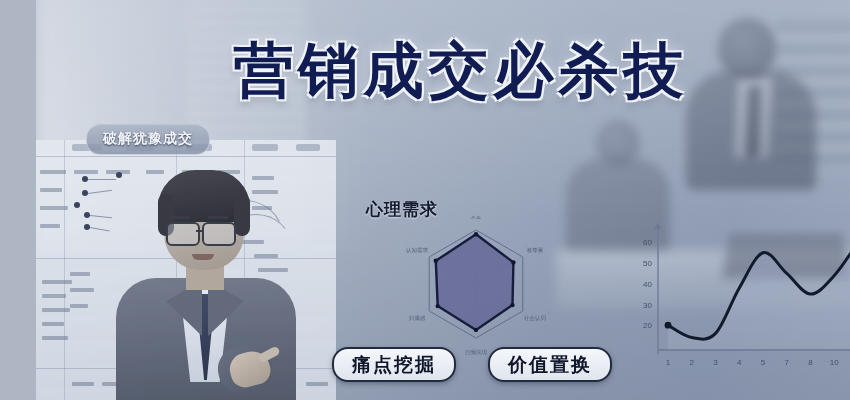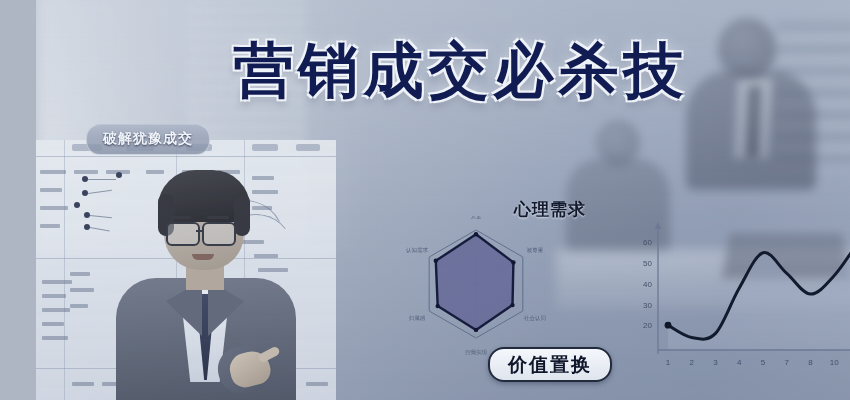--- a/index.html
+++ b/index.html
@@ -184,21 +184,21 @@
     background:linear-gradient(180deg,rgba(168,178,196,.82),rgba(132,144,166,.82));
     border:1px solid rgba(226,232,241,.55);
     font-family:"DejaVu Sans","Liberation Sans",sans-serif;
     font-size:14px;font-weight:bold;color:#f0f4fa;letter-spacing:1px;
     text-shadow:0 1px 2px rgba(20,26,48,.75);
   }
 
   
   #radar-card{position:absolute;left:330px;top:198px;width:220px;height:165px;}
   #radar-title{
-    position:absolute;left:0;top:0;width:220px;text-align:right;
+    position:absolute;left:0;top:0;width:220px;text-align:left;
     font-family:"DejaVu Sans","Liberation Sans",sans-serif;
     font-size:17px;font-weight:bold;color:#131a2e;letter-spacing:1px;
     text-shadow:0 1px 2px rgba(235,240,248,.8);
   }
   #radar-svg{position:absolute;left:0;top:18px;}
 
   
   #line-card{position:absolute;left:580px;top:198px;width:262px;height:190px;}
   #line-title{
     position:absolute;left:40px;top:0;width:220px;text-align:center;
@@ -412,15 +412,16 @@
           <text x="123.3" y="147" class="tick" text-anchor="middle">4</text>
           <text x="147.0" y="147" class="tick" text-anchor="middle">5</text>
           <text x="170.8" y="147" class="tick" text-anchor="middle">7</text>
           <text x="194.5" y="147" class="tick" text-anchor="middle">8</text>
           <text x="218.3" y="147" class="tick" text-anchor="middle">10</text>
           <text x="242.0" y="147" class="tick" text-anchor="middle">16</text>
         </g>
     </svg>
   </div>
 
+  <div class="pill" id="pill-pain">痛点挖掘</div>
   <div class="pill" id="pill-value">价值置换</div>
 
 </div>
 
 </body></html>

